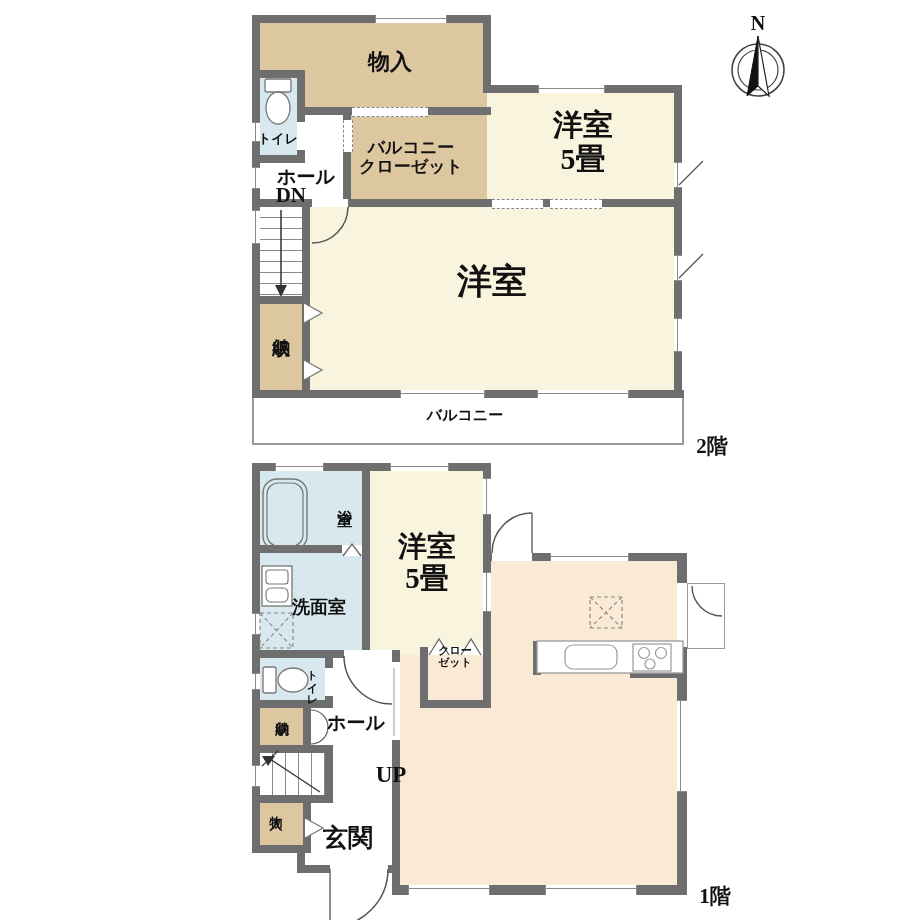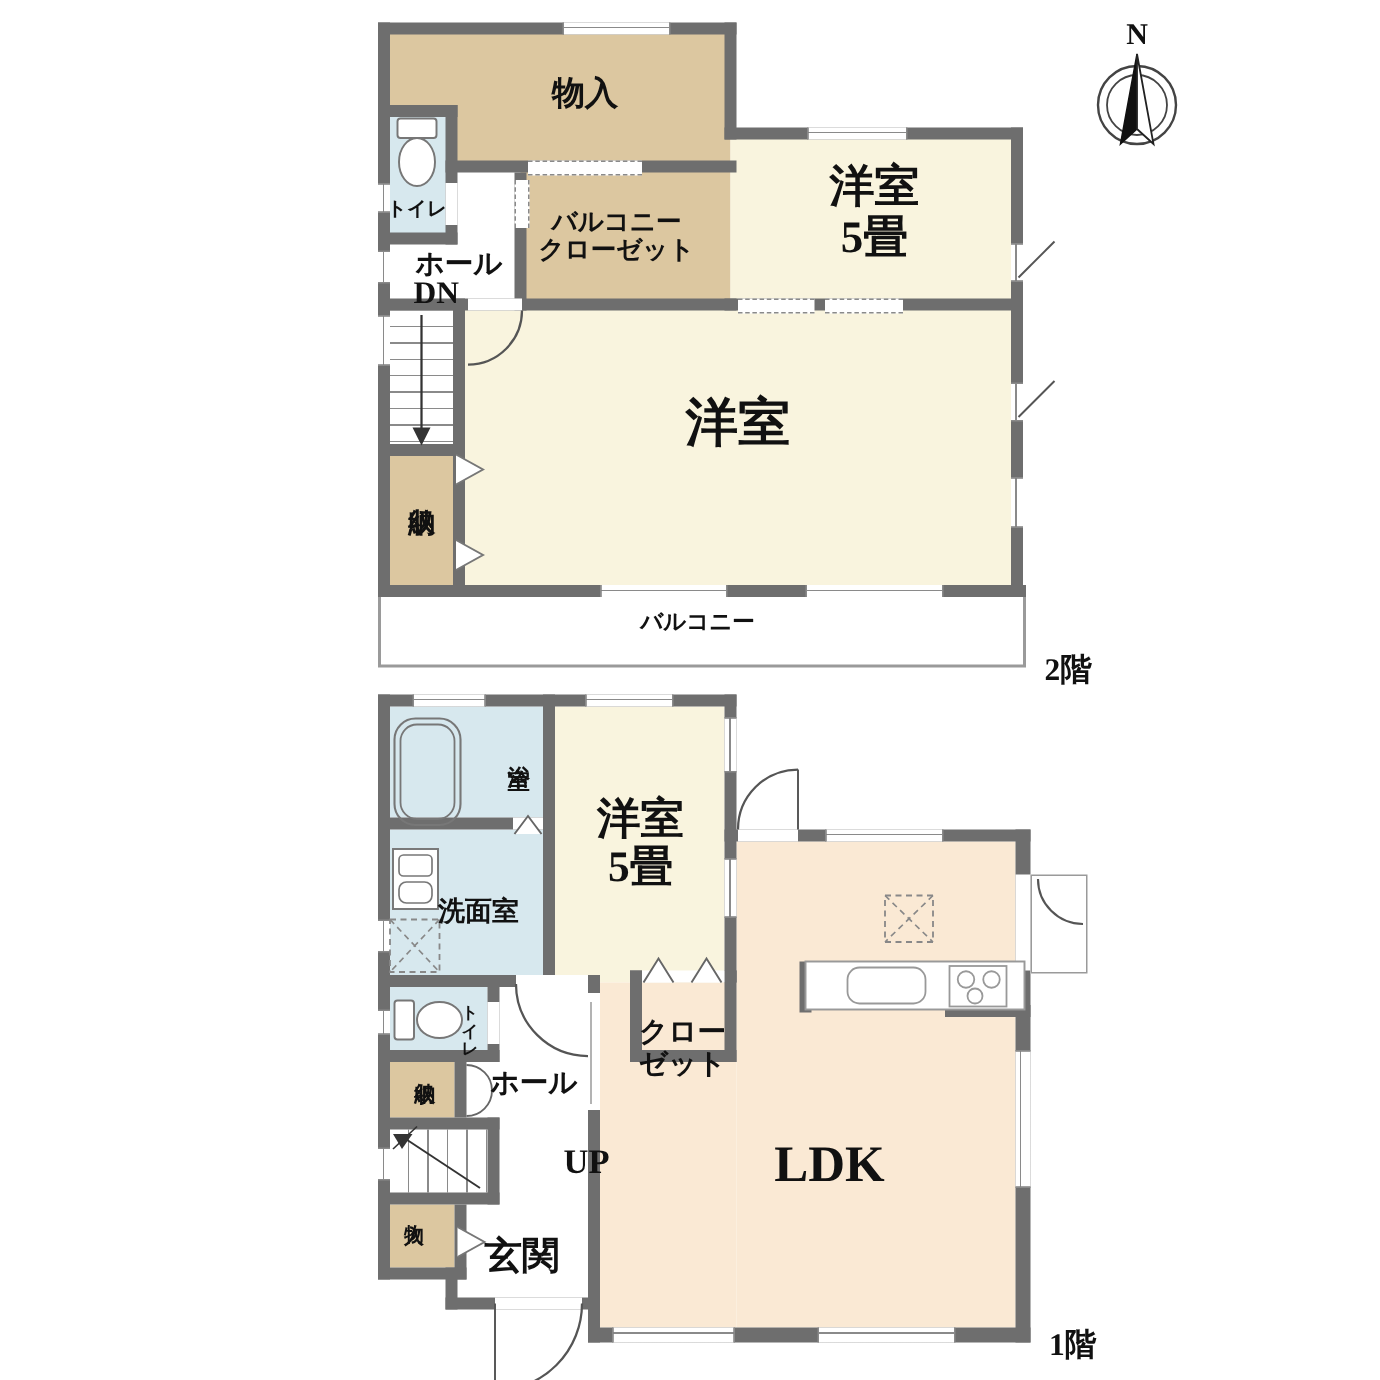--- a/index.html
+++ b/index.html
@@ -234,28 +234,27 @@
   <div class="label" style="left:690px;top:435px;width:44px;font-size:21px;">2階</div>
 
   <div class="label" style="left:748px;top:12px;width:20px;font-size:20px;">N</div>
 
   <div class="label vlabel" style="left:336px;top:498px;font-size:15px;">浴室</div>
   <div class="label" style="left:283px;top:597px;width:72px;font-size:18px;">洗面室</div>
   <div class="label" style="left:358px;top:530px;width:138px;font-size:29px;">
     <div>洋室</div>
     <div>5畳</div>
   </div>
-  <div class="label" style="left:419px;top:678px;width:72px;font-size:19px;">
+  <div class="label" style="left:419px;top:644px;width:72px;font-size:11px;">
     <div>クロー</div>
     <div>ゼット</div>
   </div>
   <div class="label vlabel" style="left:306px;top:662px;font-size:11px;letter-spacing:0;">トイレ</div>
   <div class="label vlabel" style="left:274px;top:711px;font-size:14px;letter-spacing:0;">収納</div>
   <div class="label" style="left:316px;top:712px;width:80px;font-size:19px;">ホール</div>
   <div class="label" style="left:326px;top:762px;width:50px;font-size:23px;margin-left:40px;">UP</div>
   <div class="label vlabel" style="left:268px;top:806px;font-size:13px;letter-spacing:0;">物入</div>
   <div class="label" style="left:305px;top:824px;width:86px;font-size:25px;">玄関</div>
   <div class="label" style="left:478px;top:758px;width:150px;font-size:34px;">
-    <div>LDK</div>
   </div>
   <div class="label" style="left:693px;top:885px;width:44px;font-size:21px;">1階</div>
 
 </div>
 
 </body></html>

